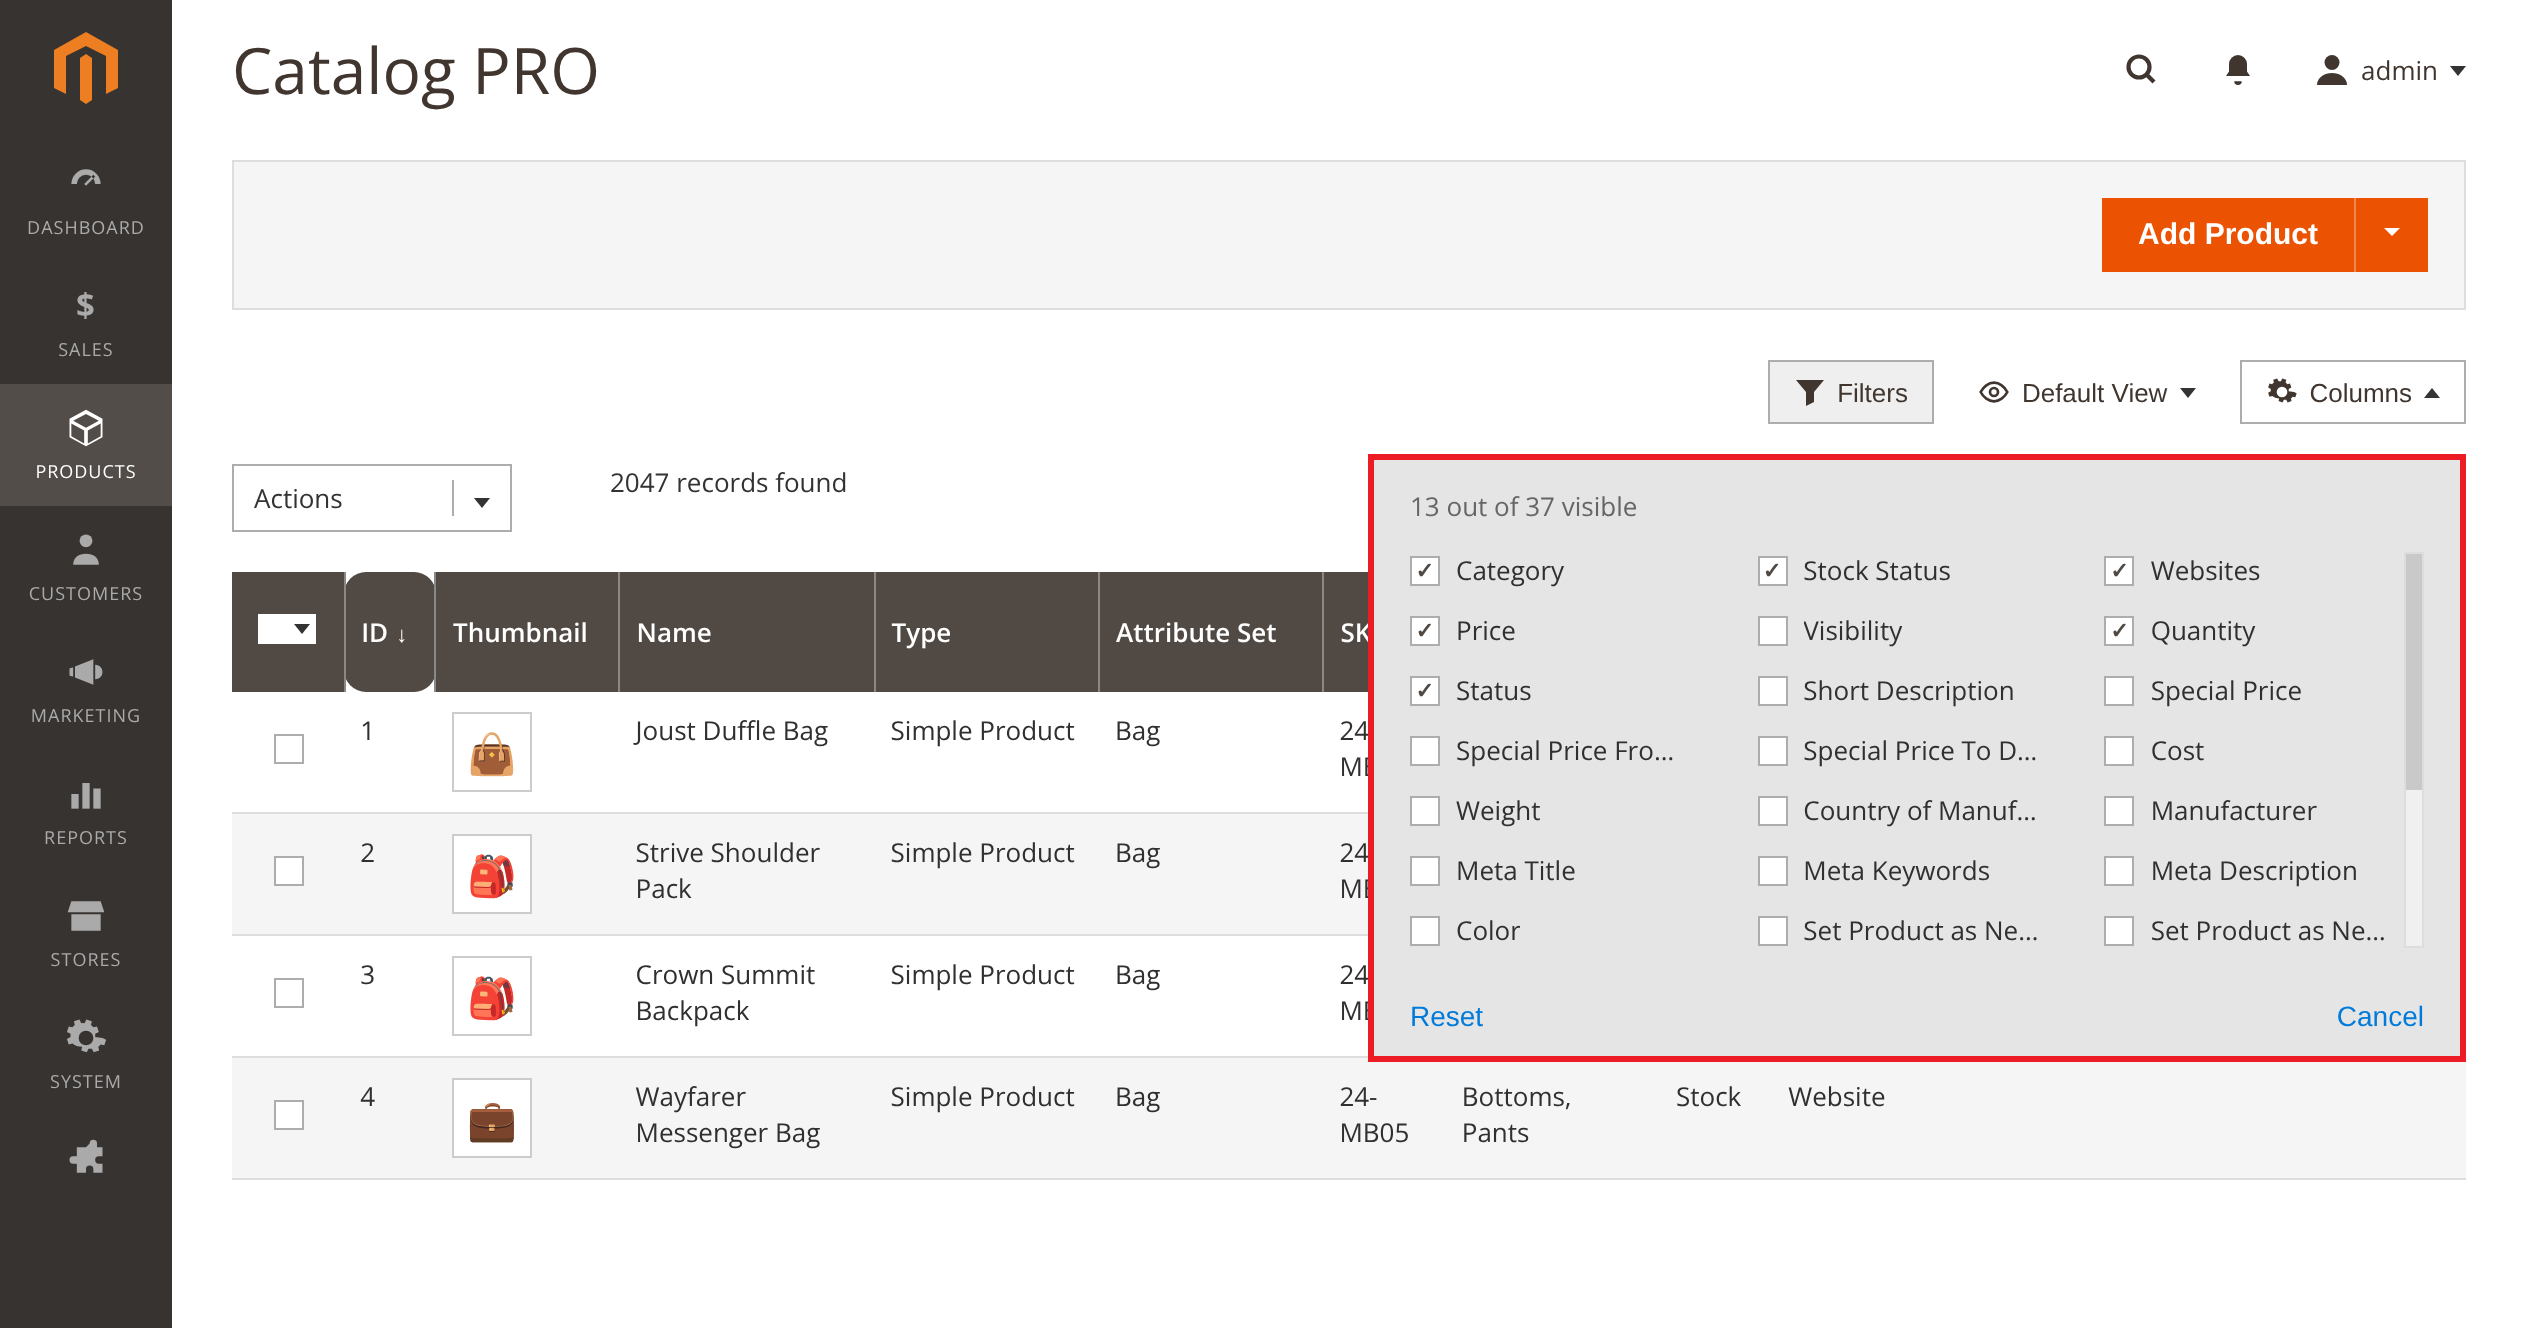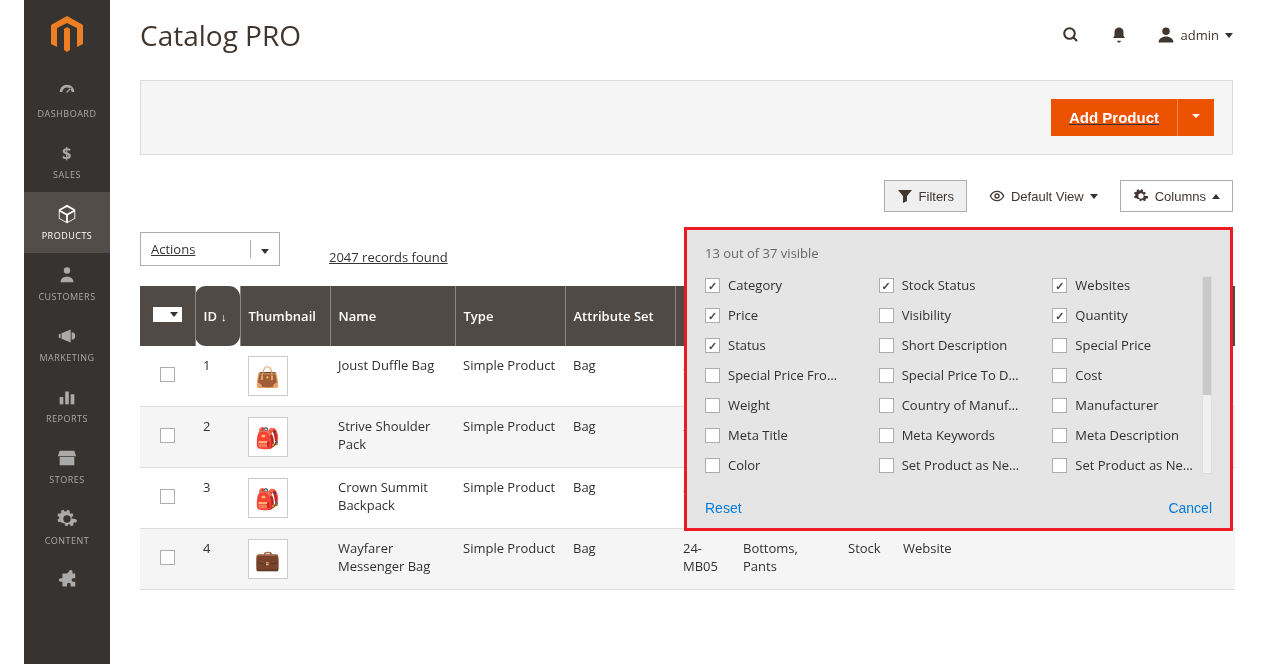--- a/index.html
+++ b/index.html
@@ -1,50 +1,50 @@
 <!DOCTYPE html>
 <html><head>
 <meta charset="utf-8">
 <style>
 * { box-sizing: border-box; margin: 0; padding: 0; }
 body { font-family: 'Open Sans', Arial, sans-serif; font-size: 13px; color: #333; background: #fff; }
 
 .layout { display: flex; width: 1263px; height: 664px; overflow: hidden; }
 
 
-.sidebar { width: 86px; background: #373330; color: #aaa; display: flex; flex-direction: column; flex-shrink: 0; margin-left: 24px; }
+.sidebar { width: 86px; background: #373330; color: #aaa; display: flex; flex-direction: column; flex-shrink: 0; }
 .logo-box { height: 70px; display: flex; align-items: center; justify-content: center; }
 .logo-box svg { width: 34px; height: 38px; }
 .nav-item { display: flex; flex-direction: column; align-items: center; justify-content: center; padding: 11px 4px 11px; cursor: pointer; font-size: 9px; letter-spacing: 0.5px; color: #aaa; }
 .nav-item.active { background: #524d49; color: #fff; }
 .nav-icon { width: 22px; height: 22px; margin-bottom: 4px; display: flex; align-items: center; justify-content: center; font-size: 18px; }
 .nav-label { text-align: center; }
 
 
 .main { flex: 1; padding: 0 30px; position: relative; overflow: hidden; }
 
 .header { display: flex; align-items: center; justify-content: space-between; height: 70px; }
-.page-title { font-size: 28px; font-weight: 400; color: #41362f; }
+.page-title { font-size: 32px; font-weight: 400; color: #41362f; }
 .header-actions { display: flex; align-items: center; gap: 28px; }
 .header-icon { width: 20px; height: 20px; display: flex; align-items: center; justify-content: center; cursor: pointer; }
 .user-menu { display: flex; align-items: center; gap: 6px; color: #41362f; cursor: pointer; }
 
 
-.toolbar-bar { background: #f5f5f5; border: 1px solid #ddd; padding: 18px; display: flex; justify-content: flex-end; margin-top: 10px; text-decoration: underline; }
+.toolbar-bar { background: #f5f5f5; border: 1px solid #ddd; padding: 18px; display: flex; justify-content: flex-end; margin-top: 10px; }
 .btn-primary { background: #eb5202; color: #fff; border: none; padding: 10px 18px; font-size: 15px; font-weight: 600; cursor: pointer; }
 .btn-primary-split { background: #eb5202; border: none; border-left: 1px solid rgba(255,255,255,.3); padding: 10px 12px; cursor: pointer; }
 .btn-primary-split svg { fill: #fff; }
 
 
 .grid-controls { display: flex; justify-content: flex-end; gap: 10px; margin-top: 25px; align-items: center; }
 .ctrl-btn { display: flex; align-items: center; gap: 6px; padding: 7px 12px; background: #fff; border: 1px solid #adadad; cursor: pointer; font-size: 13px; color: #41362f; }
 .ctrl-btn.filters { background: #efefef; }
 .ctrl-btn.columns { position: relative; }
 
-.row2 { display: flex; align-items: flex-end; gap: 18px; margin-top: 20px; position: relative; text-decoration: underline; }
+.row2 { display: flex; align-items: flex-start; gap: 18px; margin-top: 20px; position: relative; }
 .actions-dd { border: 1px solid #adadad; padding: 7px 10px; width: 140px; display: flex; justify-content: space-between; align-items: center; cursor: pointer; }
 .actions-dd .caret-box { border-left: 1px solid #adadad; padding-left: 10px; margin-left: 10px; }
 .records-found { color: #333; margin-left: 31px; }
 
 
 .data-table { width: 100%; border-collapse: collapse; margin-top: 20px; table-layout: fixed; }
 .data-table thead th { background: #514943; color: #fff; text-align: left; padding: 12px 8px; font-weight: 600; font-size: 13px; border-left: 1px solid #888; }
 .data-table thead th:first-child { border-left: none; width: 55px; text-align: center; }
 .data-table thead th:nth-child(2) { width: 45px; border-radius: 11px; }
 .data-table thead th:nth-child(3) { width: 90px; }
@@ -163,21 +163,21 @@
             </svg>
           </span>
           <span class="nav-label">STORES</span>
         </div>
         <div class="nav-item">
           <span class="nav-icon">
             <svg viewBox="0 0 24 24" fill="currentColor" width="22" height="22">
               <path d="M12 8a4 4 0 1 0 0 8 4 4 0 0 0 0-8zm9 4l2 1-1 3-2-.5a8 8 0 0 1-1.3 1.3l.5 2-3 1-1-2a8 8 0 0 1-1.8 0l-1 2-3-1 .5-2A8 8 0 0 1 4.6 15l-2 .5-1-3 2-1a8 8 0 0 1 0-1.8l-2-1 1-3 2 .5A8 8 0 0 1 5.9 4.9l-.5-2 3-1 1 2a8 8 0 0 1 1.8 0l1-2 3 1-.5 2a8 8 0 0 1 1.3 1.3l2-.5 1 3-2 1a8 8 0 0 1 0 1.8z"></path>
             </svg>
           </span>
-          <span class="nav-label">CONTENT</span>
+          <span class="nav-label">SYSTEM</span>
         </div>
         <div class="nav-item">
           <span class="nav-icon">
             <svg viewBox="0 0 24 24" fill="currentColor" width="22" height="22">
               <path d="M14 3a2 2 0 1 1 4 0v2h3v5h-2a2 2 0 1 0 0 4h2v5h-5v-2a2 2 0 1 0-4 0v2H7v-5H5a2 2 0 1 1 0-4h2V5h5z"></path>
             </svg>
           </span>
           <span class="nav-label"></span>
         </div>
       </div>

